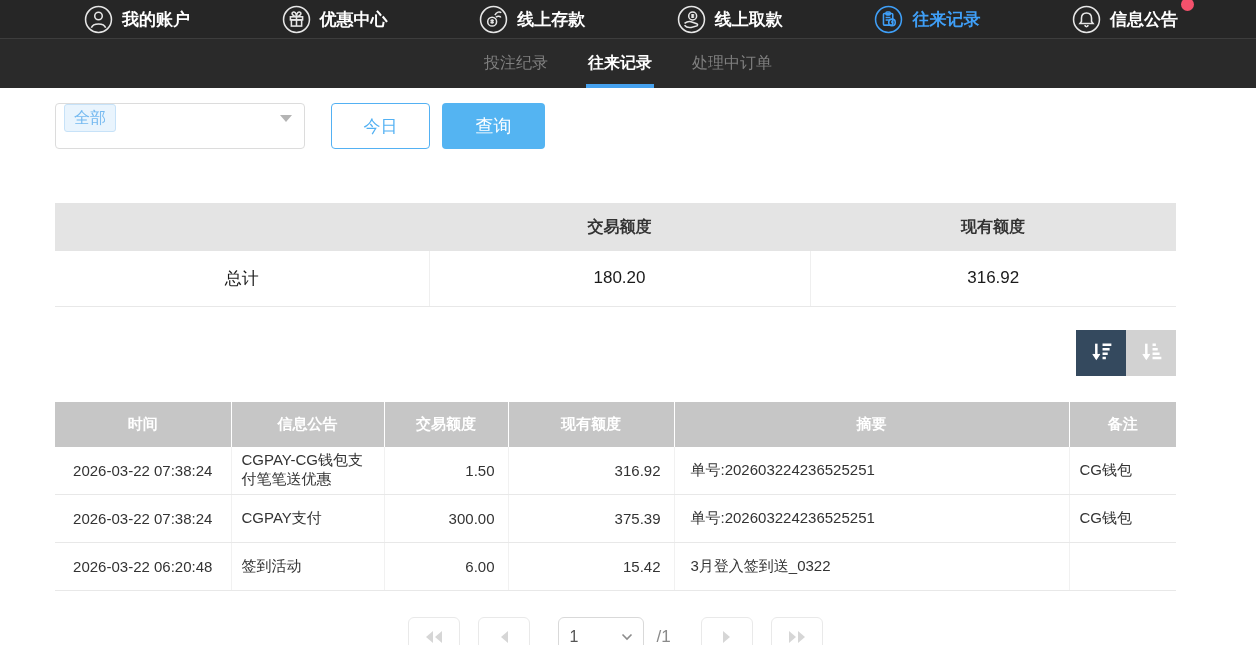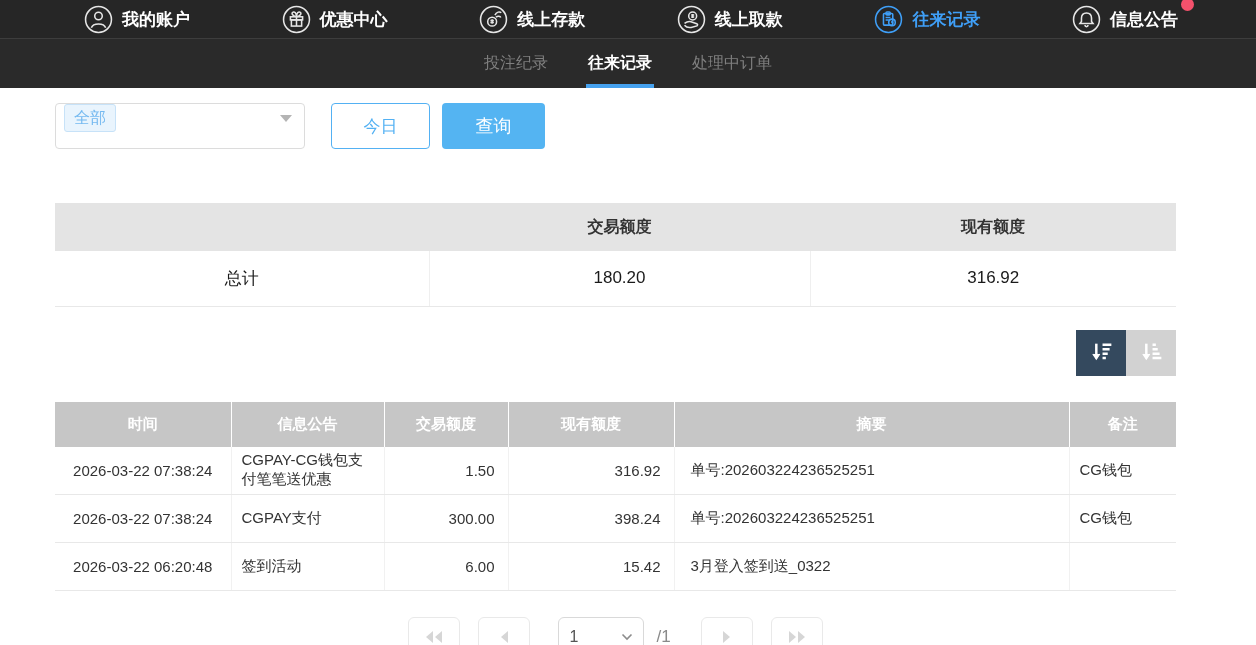--- a/index.html
+++ b/index.html
@@ -270,21 +270,21 @@
         <td class="td-left">CGPAY-CG钱包支付笔笔送优惠</td>
         <td class="td-right">1.50</td>
         <td class="td-right">316.92</td>
         <td class="td-left summary-cell">单号:202603224236525251</td>
         <td class="td-left">CG钱包</td>
       </tr>
       <tr>
         <td class="td-center">2026-03-22 07:38:24</td>
         <td class="td-left">CGPAY支付</td>
         <td class="td-right">300.00</td>
-        <td class="td-right">398.24</td>
+        <td class="td-right">375.39</td>
         <td class="td-left summary-cell">单号:202603224236525251</td>
         <td class="td-left">CG钱包</td>
       </tr>
       <tr>
         <td class="td-center">2026-03-22 06:20:48</td>
         <td class="td-left">签到活动</td>
         <td class="td-right">6.00</td>
         <td class="td-right">15.42</td>
         <td class="td-left summary-cell">3月登入签到送_0322</td>
         <td class="td-left"></td>

